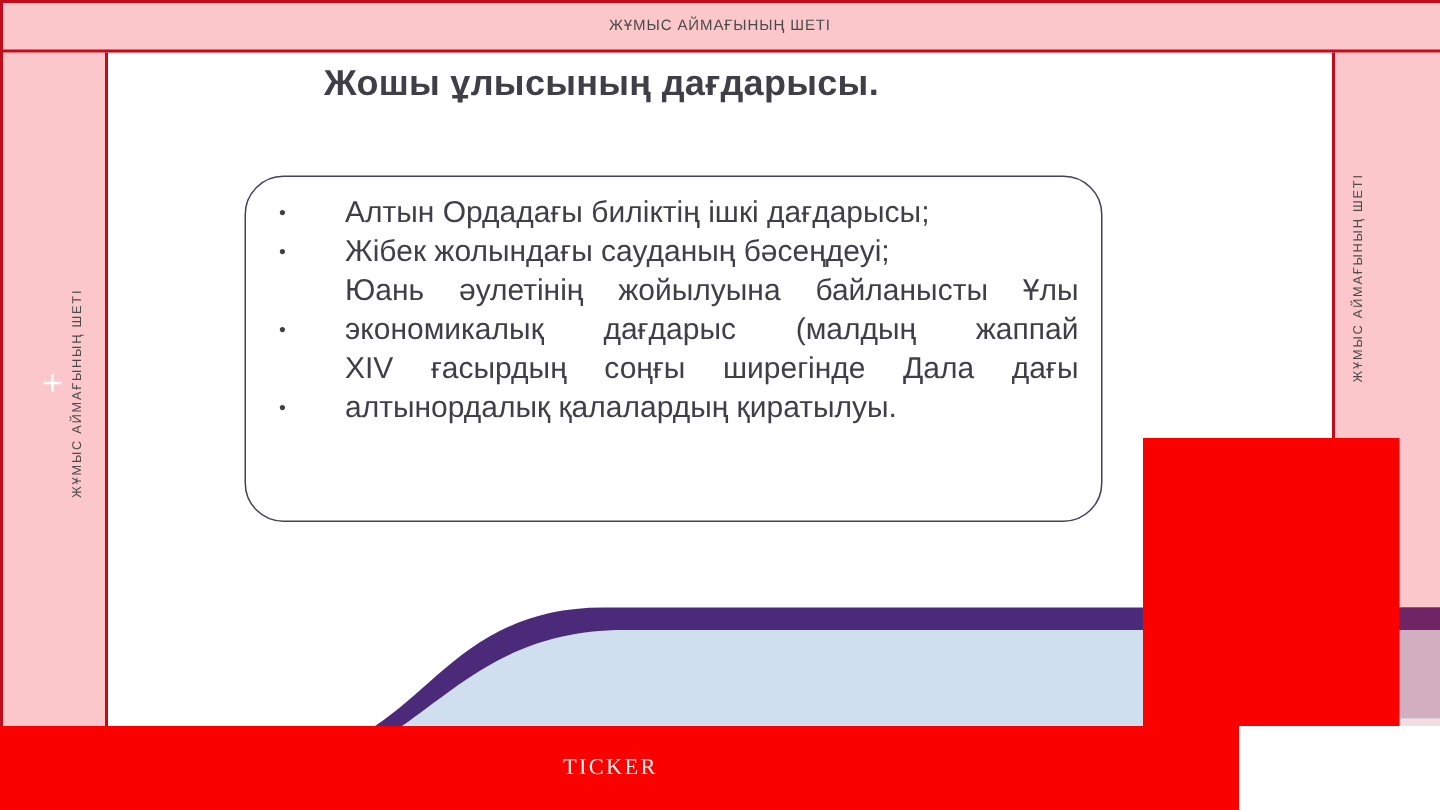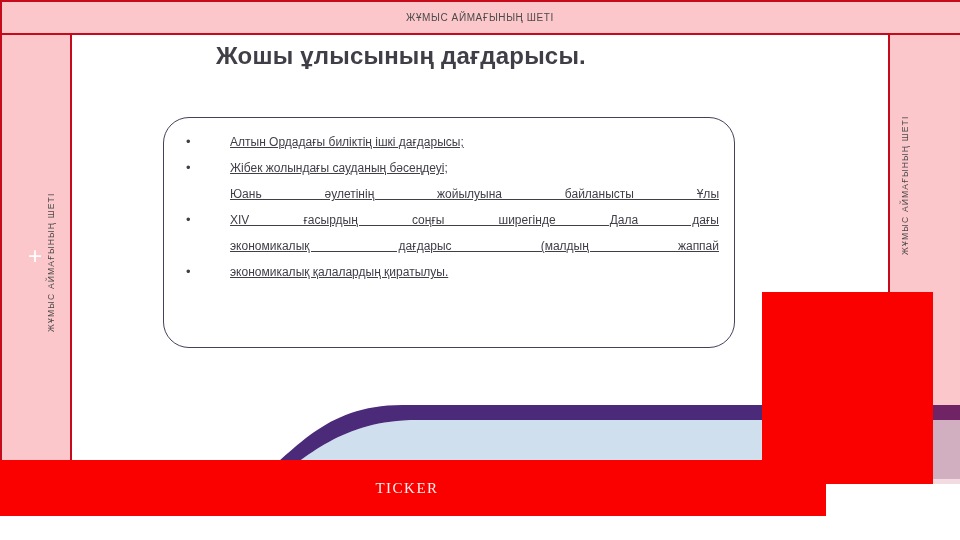--- a/index.html
+++ b/index.html
@@ -45,29 +45,29 @@
   }
   .bullet-box{
     position:absolute; left:91px; top:82px; width:572px; height:231px;
     border:1.5px solid var(--box_border); border-radius:26px; box-sizing:border-box;
     padding:11px 15px 0 22px;
   }
   .bullet-item{display:flex; align-items:flex-start;}
   .bullet-marker{width:44px; flex:0 0 44px; font-size:13px; line-height:26px; color:var(--text_dark);}
   .bullet-lines{flex:1; min-width:0;}
   .bullet-line{
-    font-size:12px; line-height:26px; color:var(--text_dark);
-    text-align:justify; text-align-last:justify; text-justify:inter-word; white-space:normal;text-decoration:underline;
+    font-size:20px; line-height:26px; color:var(--text_dark);
+    text-align:justify; text-align-last:justify; text-justify:inter-word; white-space:normal;
   }
   .bullet-line.last{text-align-last:left;}
   
   .wave{position:absolute;left:72px;top:395px;width:888px;height:89px;}
   .red-block{position:absolute;left:762px;top:292px;width:171px;height:192px;background:var(--red);}
   .footer{
-    position:absolute;left:0;top:460px;width:826px;height:56px;background:var(--red);
+    position:absolute;left:0;top:484px;width:826px;height:56px;background:var(--red);
     display:flex;align-items:center;justify-content:center;
   }
   .ticker{
     font-family:"Liberation Serif", serif; font-size:15px; letter-spacing:1.5px;
     color:#fdf0ee; transform:translateX(-6px);
   }
 </style>
 </head>
 <body>
 
@@ -92,28 +92,28 @@
           <div class="bullet-item">
             <div class="bullet-marker">•</div>
             <div class="bullet-lines">
               <div class="bullet-line last">Жібек жолындағы сауданың бәсеңдеуі;</div>
               <div class="bullet-line">Юань әулетінің жойылуына байланысты Ұлы</div>
             </div>
           </div>
           <div class="bullet-item">
             <div class="bullet-marker">•</div>
             <div class="bullet-lines">
+              <div class="bullet-line">экономикалық дағдарыс (малдың жаппай</div>
               <div class="bullet-line">XIV ғасырдың соңғы ширегінде Дала дағы</div>
-              <div class="bullet-line">экономикалық дағдарыс (малдың жаппай</div>
             </div>
           </div>
           <div class="bullet-item">
             <div class="bullet-marker">•</div>
             <div class="bullet-lines">
-              <div class="bullet-line last">экономикалық қалалардың қиратылуы.</div>
+              <div class="bullet-line last">алтынордалық қалалардың қиратылуы.</div>
             </div>
           </div>
         </div>
     </div>
   </div>
 
   <svg class="wave" viewBox="0 0 888 89" preserveAspectRatio="none">
     <path d="M196,89 C235,62 270,25 345,25 L888,25 L888,89 Z" style="fill:var(--light_blue)"></path>
     <path d="M178,89 C220,62 248,10 330,10 L888,10 L888,25 L345,25 C270,25 235,62 196,89 Z" style="fill:var(--purple)"></path>
   </svg>

